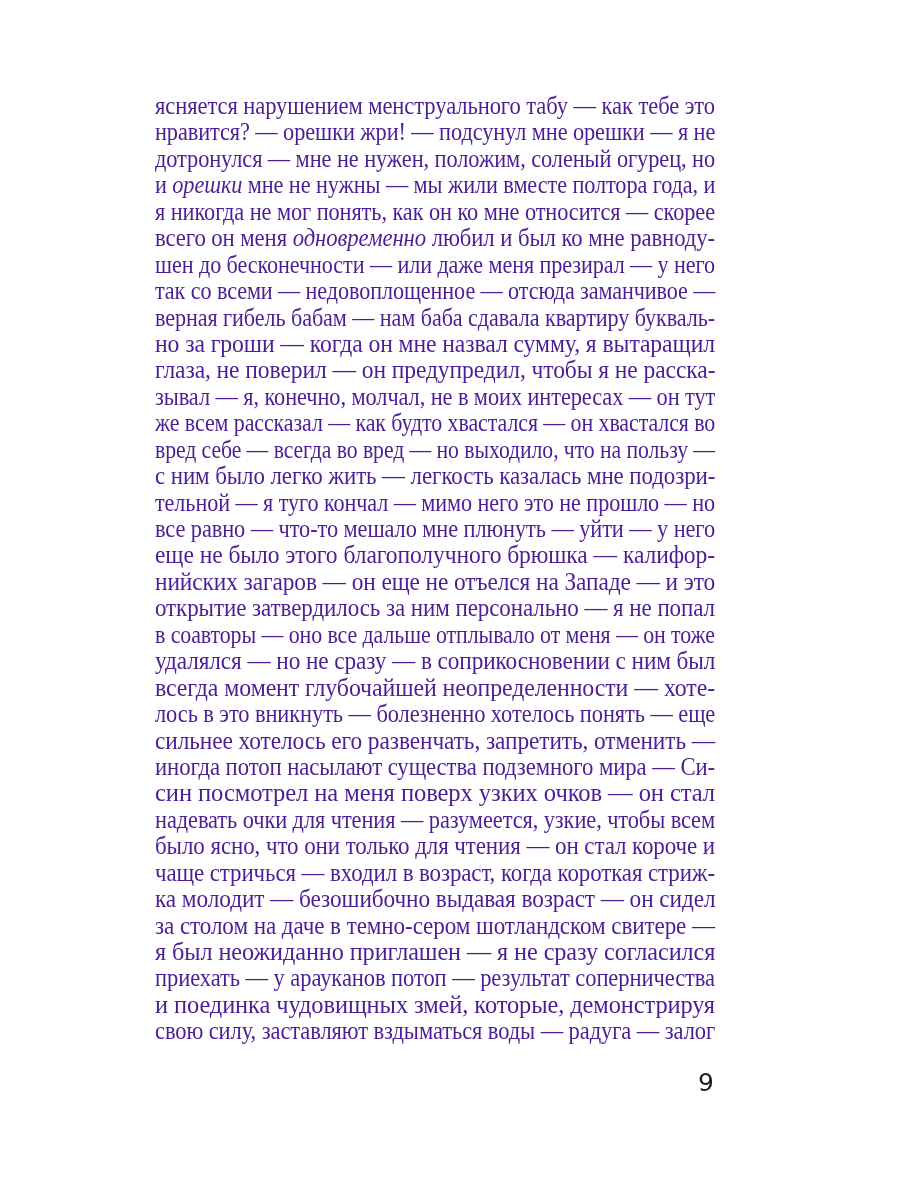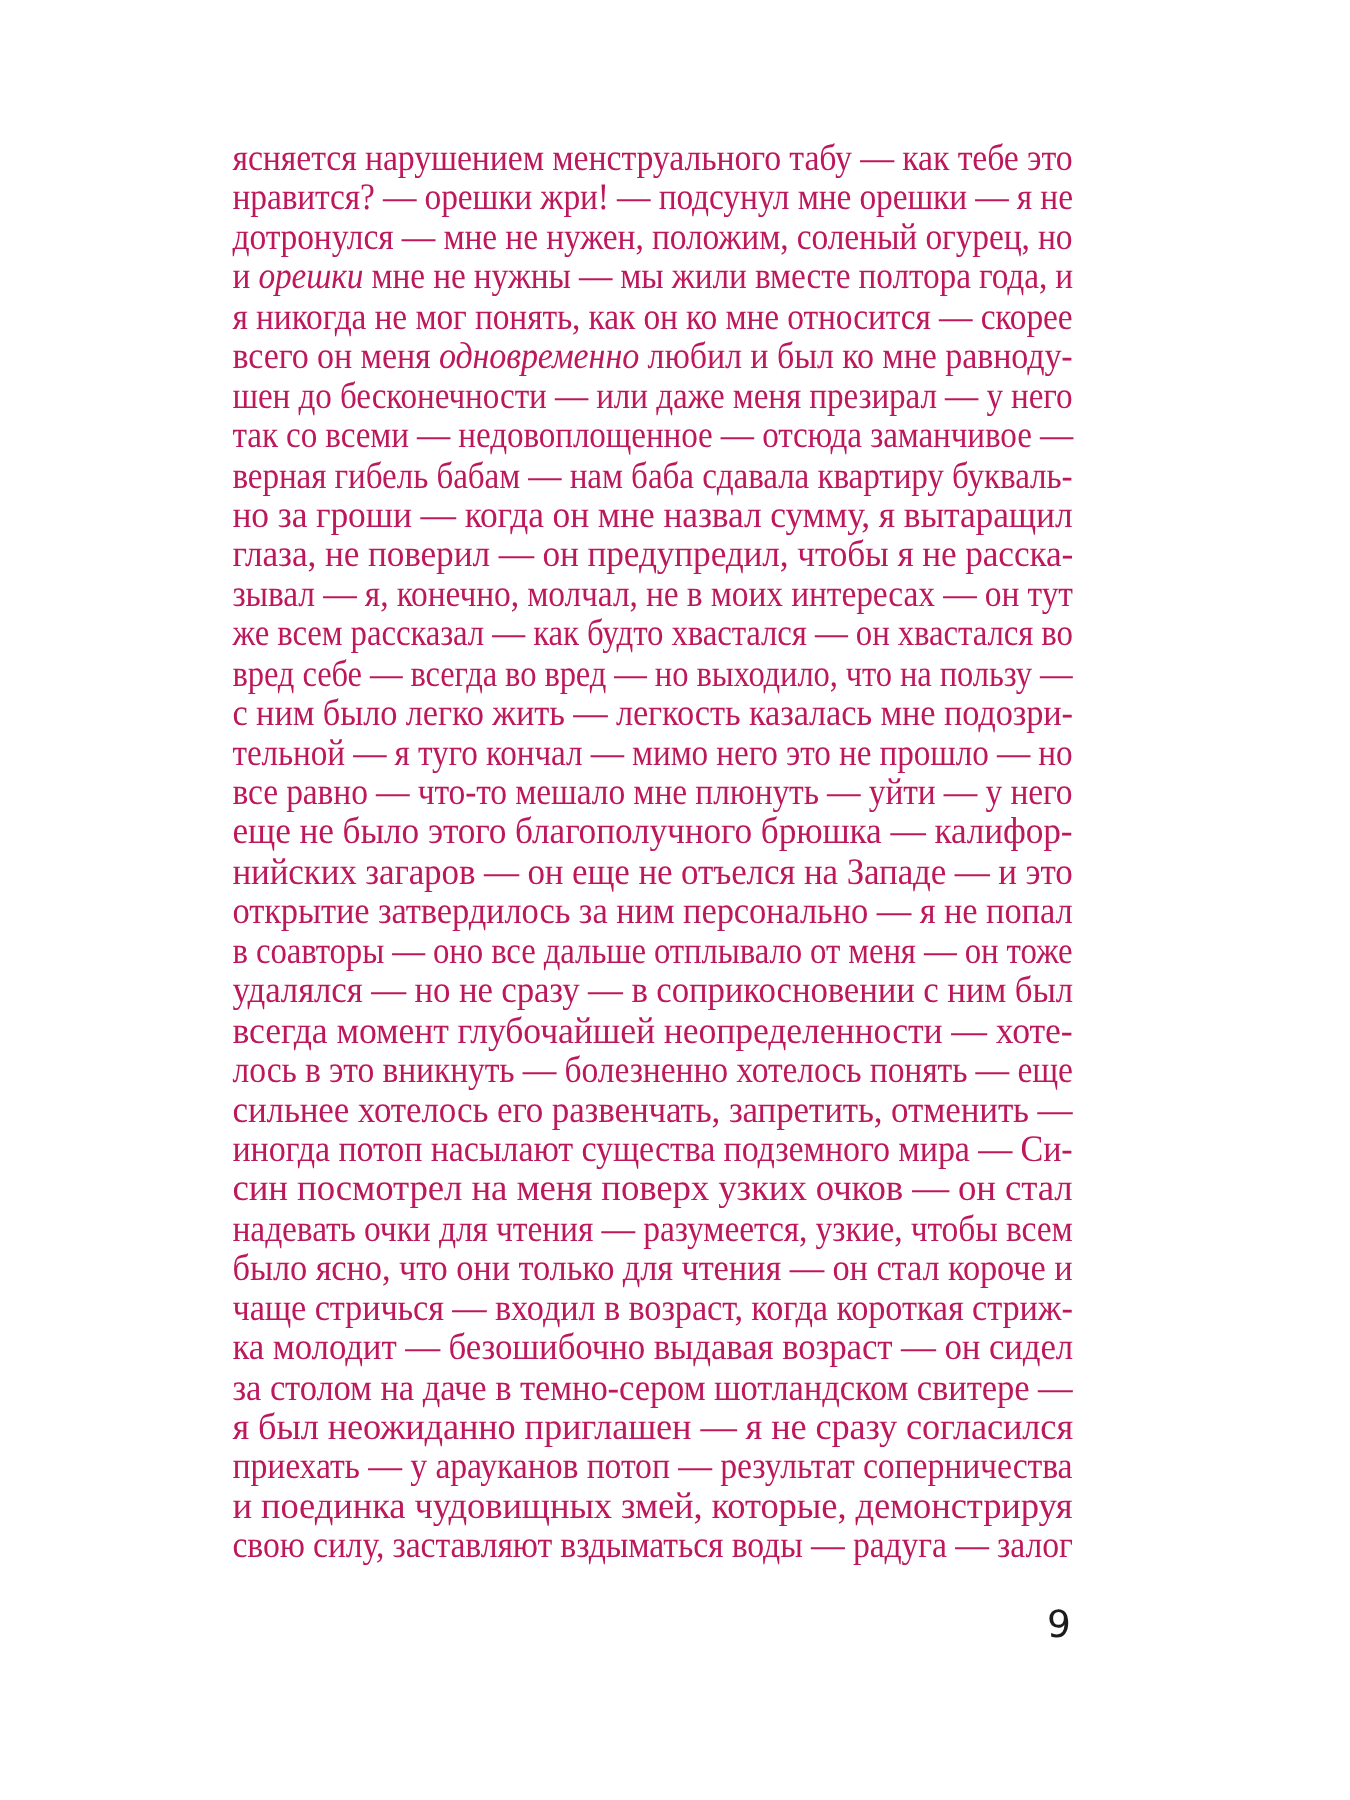--- a/index.html
+++ b/index.html
@@ -21,21 +21,21 @@
       background: #ffffff;
     }
     .text-block {
       position: absolute;
       left: 155px;
       top: 93px;
       width: 560px;
       font-family: "DejaVu Serif", "Liberation Serif", serif;
       font-size: 23.5px;
       line-height: 31.6px;
-      color: #be185d;
+      color: #4c1d95;
     }
     .line {
       display: block;
       white-space: nowrap;
       text-align: justify;
       text-align-last: justify;
       height: 31.6px;
       font-family: "Liberation Serif", "DejaVu Serif", serif;
       font-size: 25px;
       letter-spacing: -0.1px;

